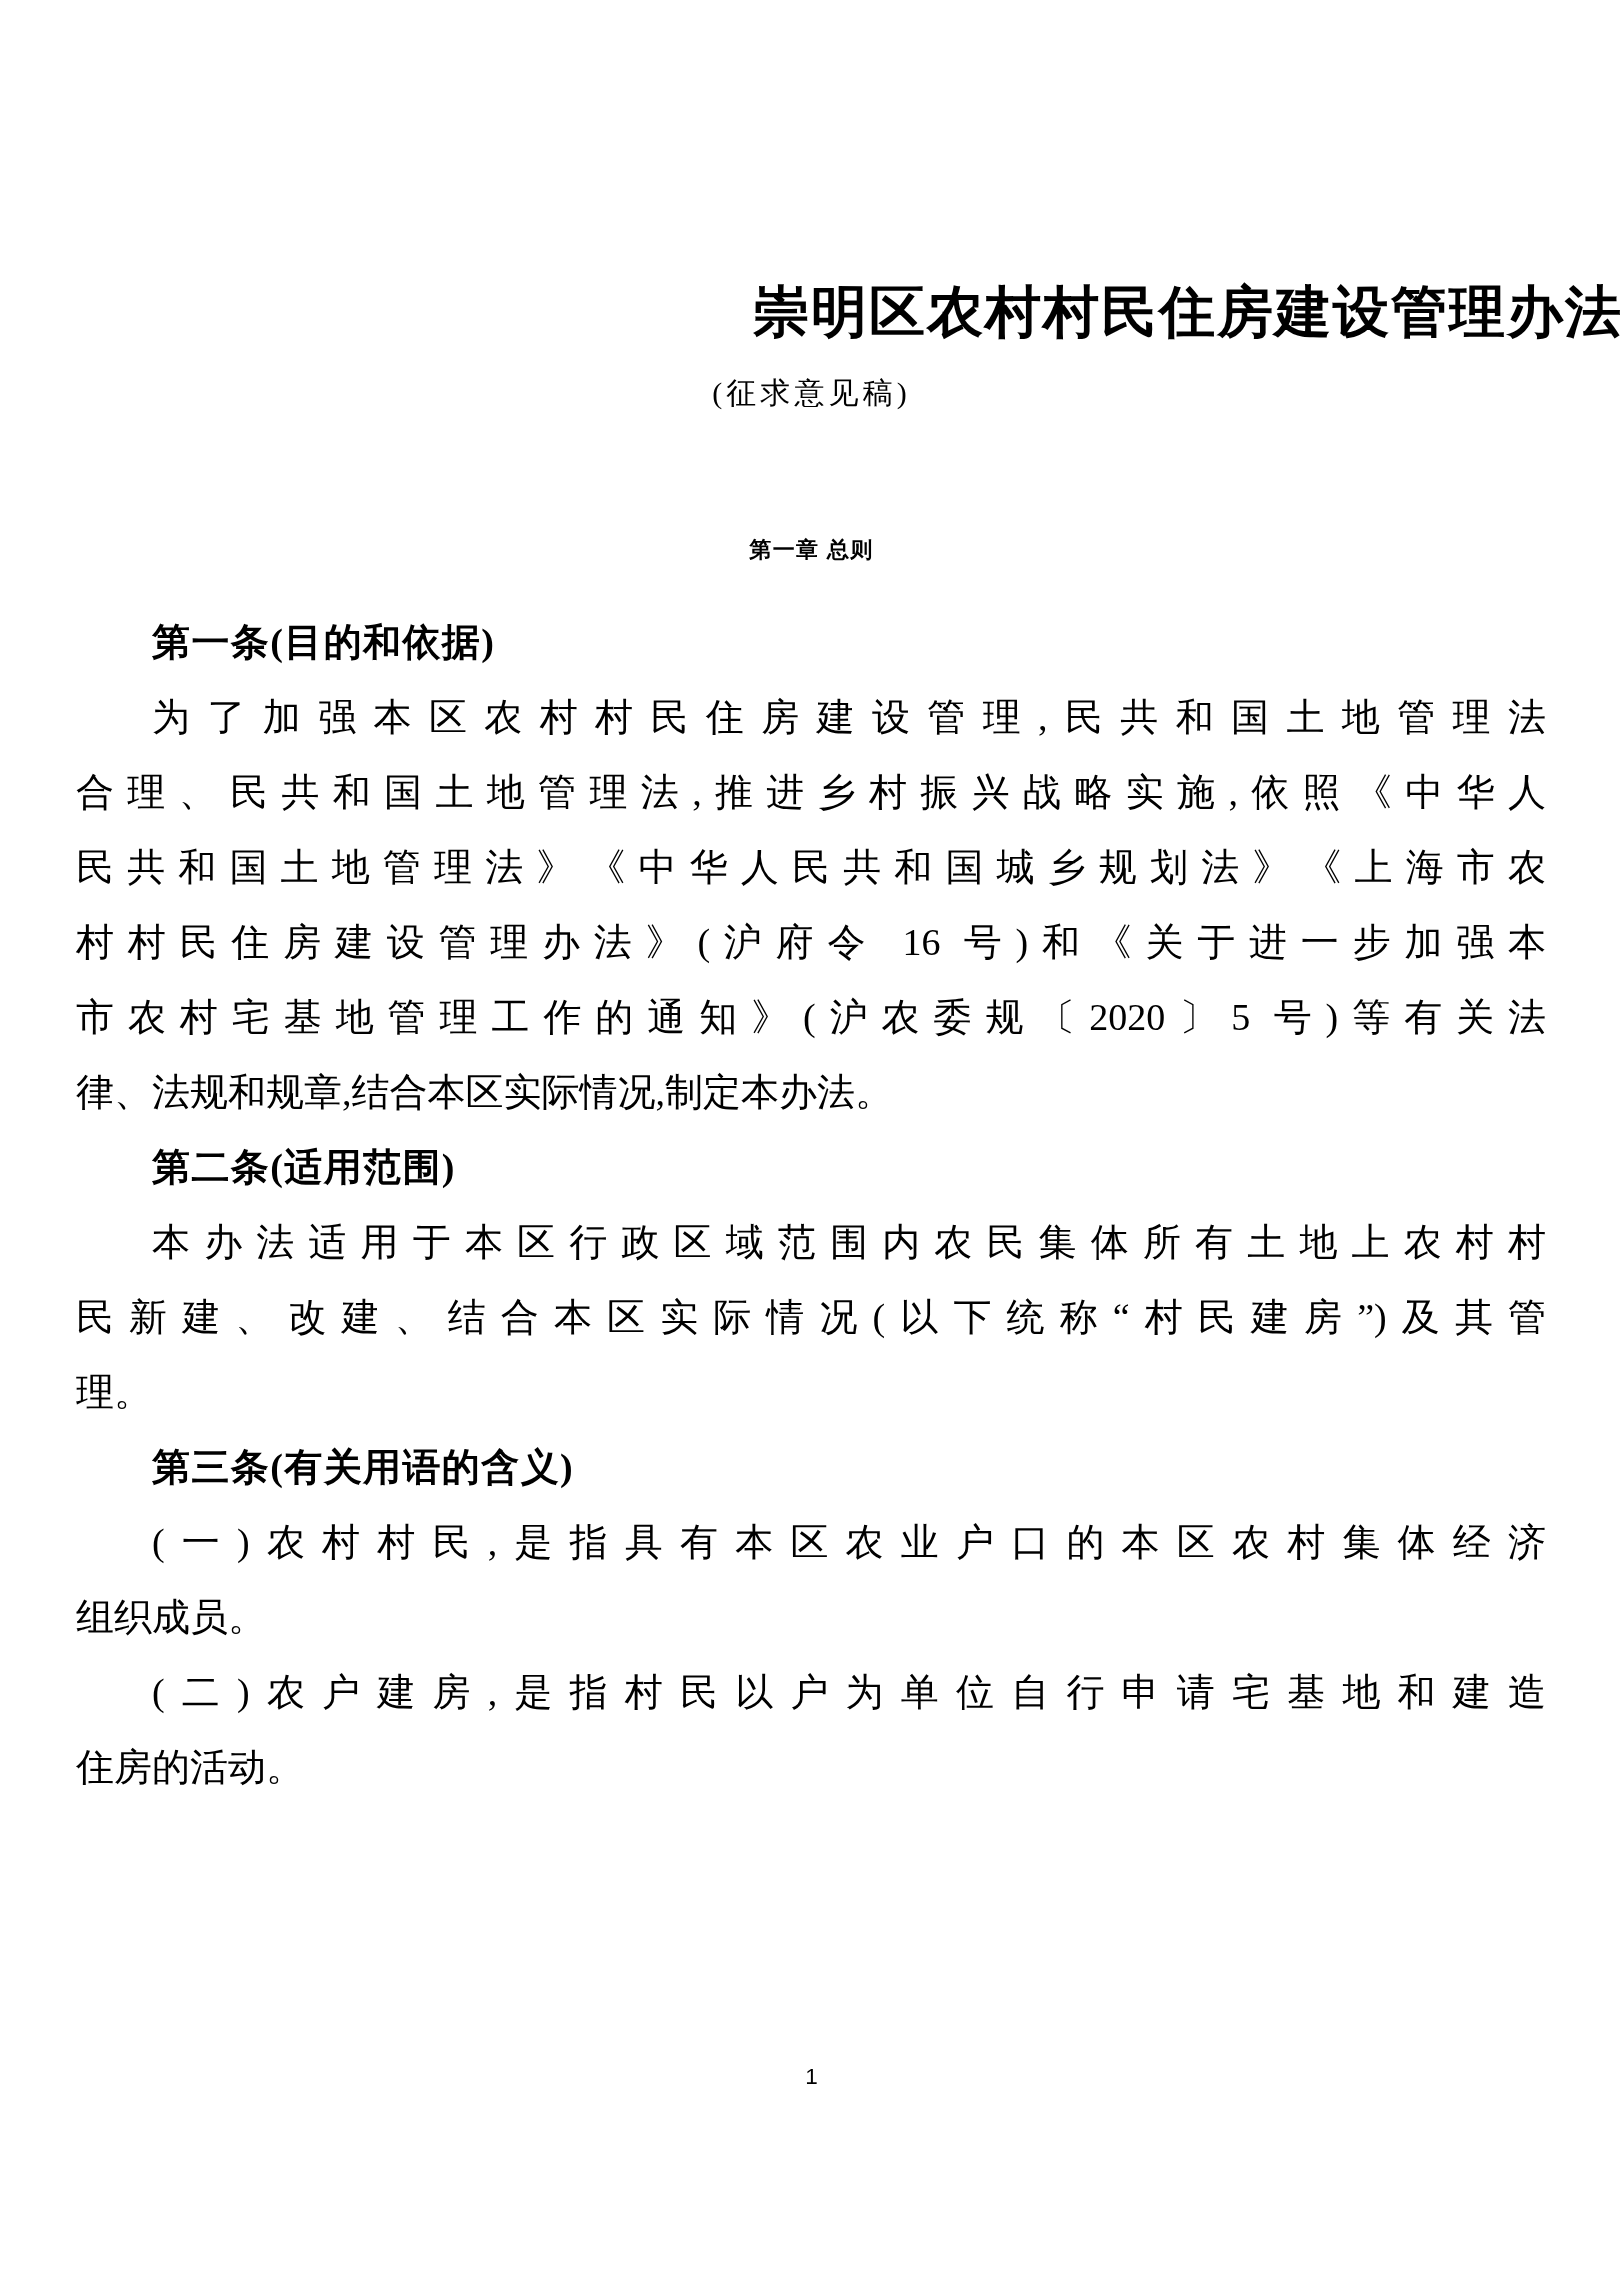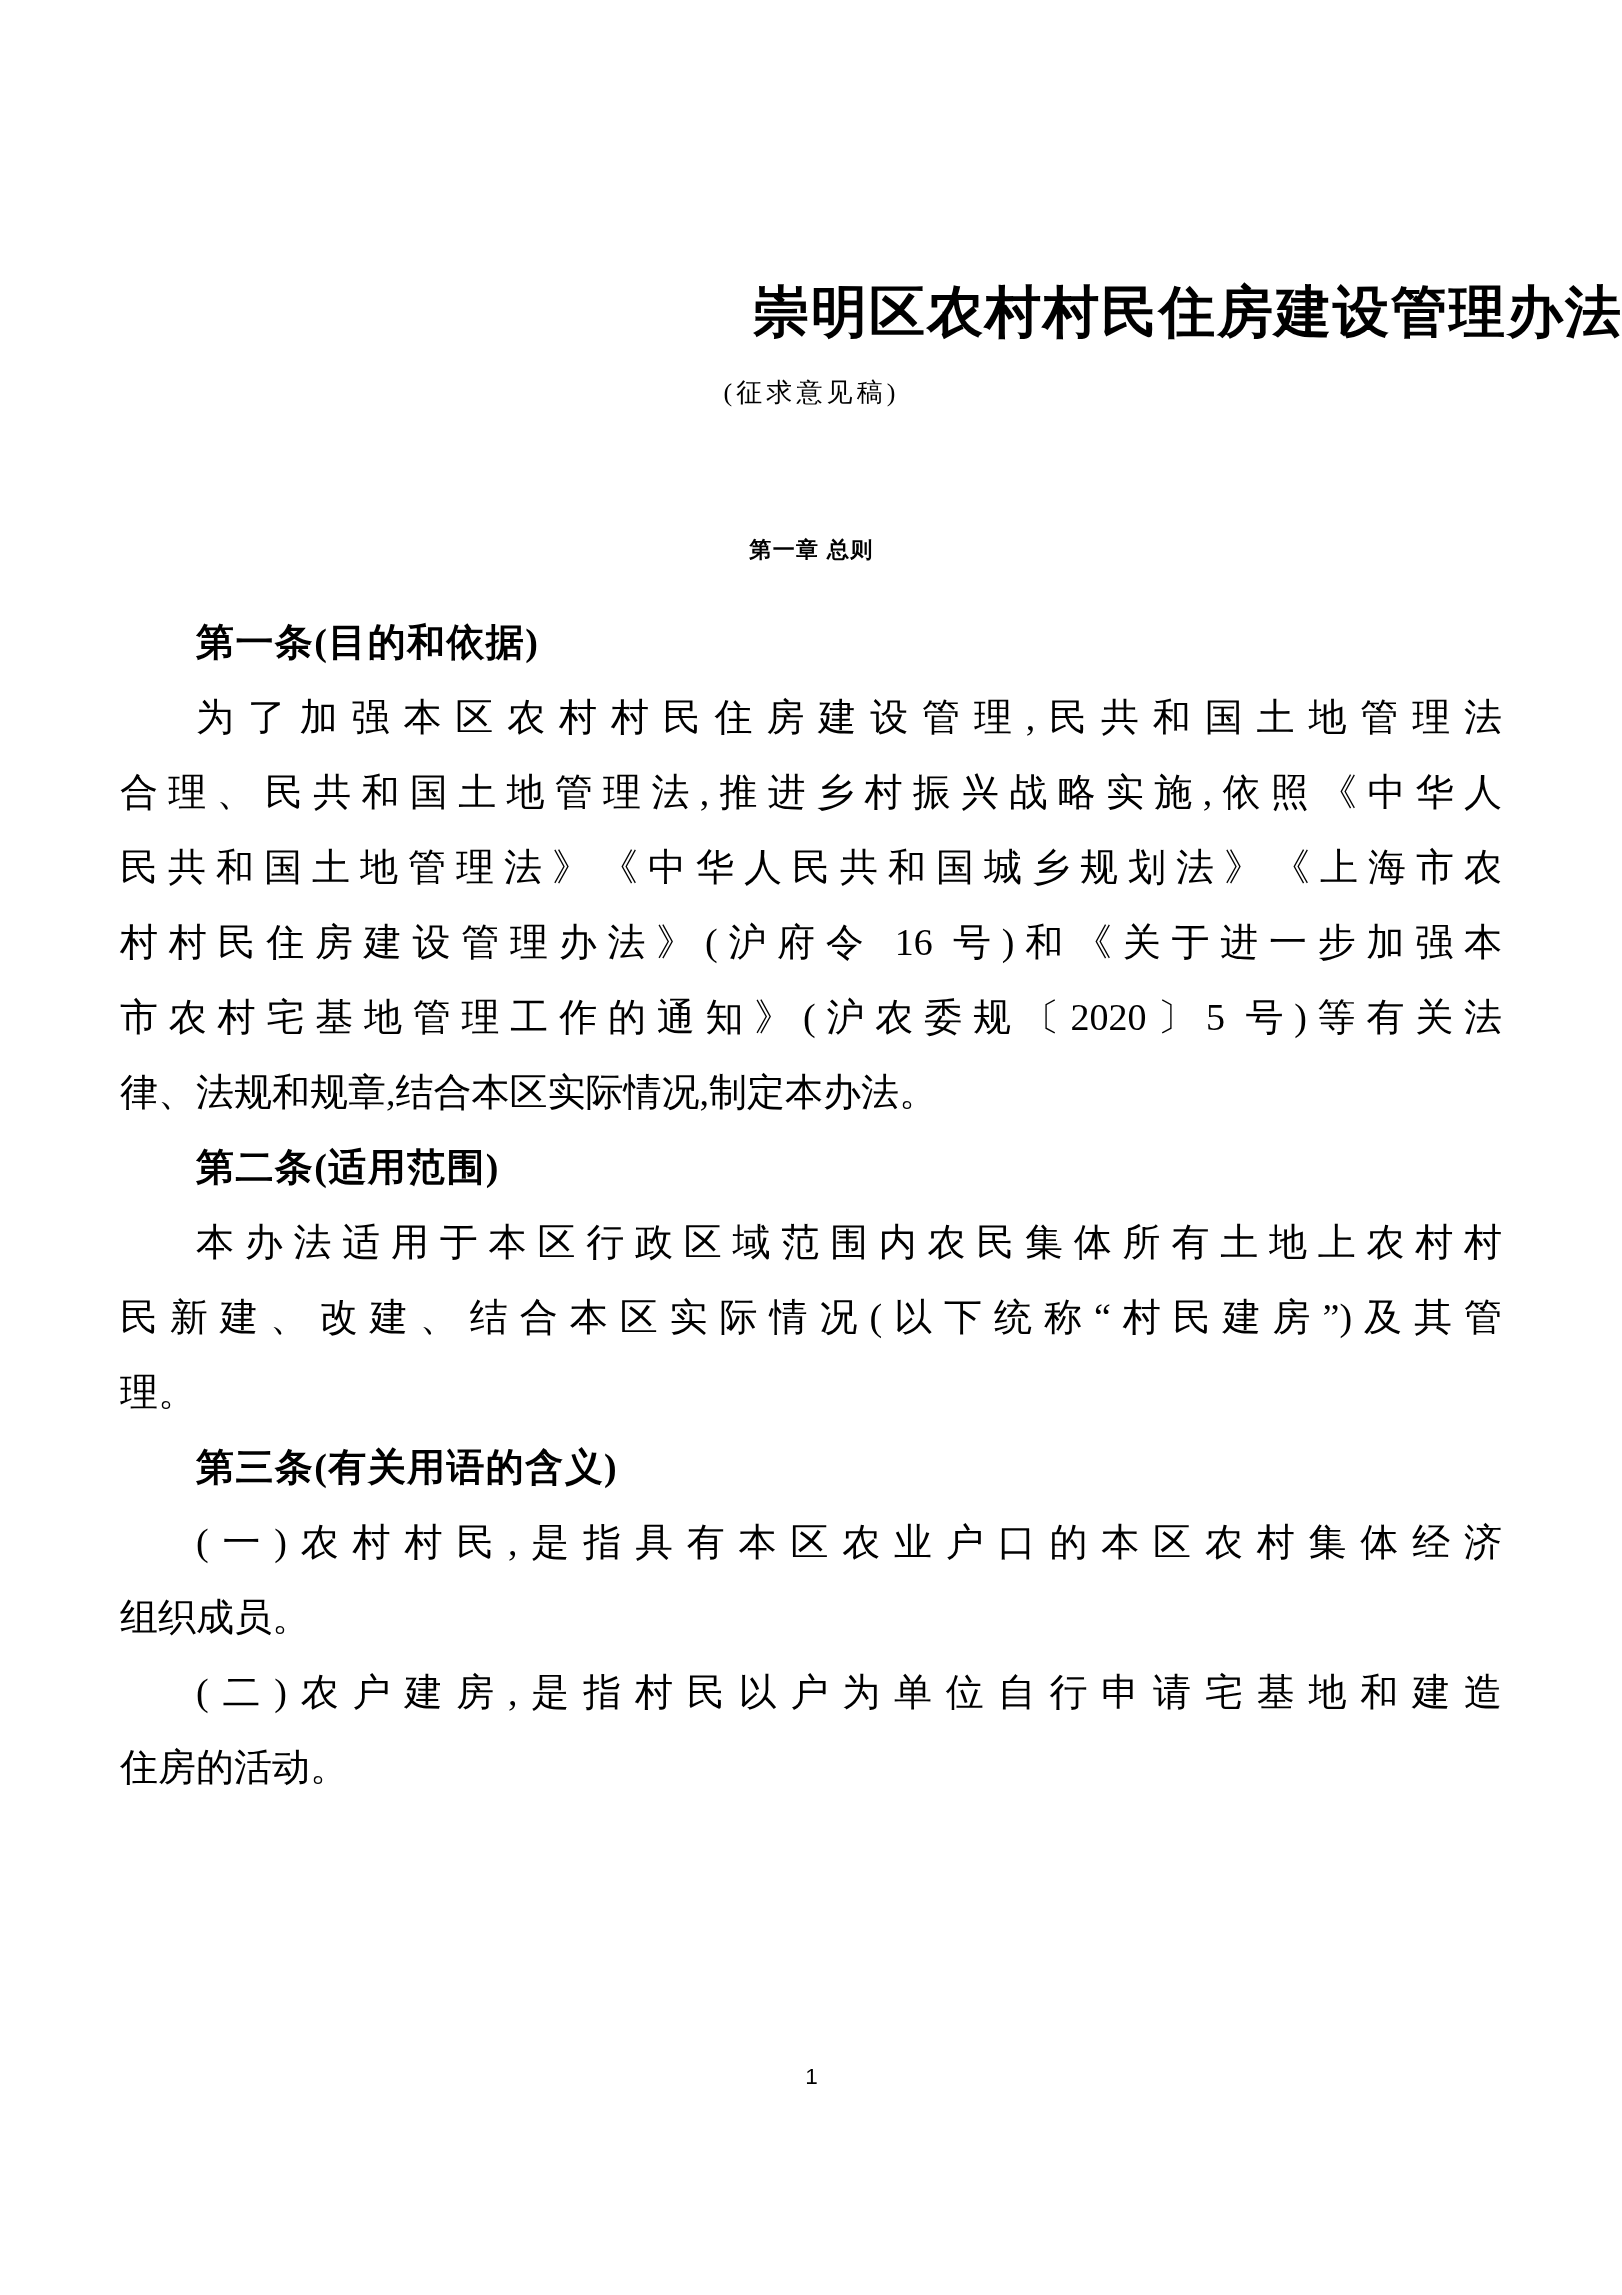--- a/index.html
+++ b/index.html
@@ -24,36 +24,36 @@
     font-size: 56px;
     line-height: 67px;
     letter-spacing: 2px;
     white-space: nowrap;
   }
   .doc-subtitle {
     margin: 27px 0 0 0;
     text-align: center;
     font-family: "Liberation Serif", "DejaVu Serif", serif;
     font-weight: 400;
-    font-size: 26px;
+    font-size: 30px;
     line-height: 39px;
     letter-spacing: 4.1px;
   }
   .chapter-heading {
     margin: 116px 0 0 0;
     text-align: center;
     font-family: "Liberation Sans", "DejaVu Sans", sans-serif;
     font-weight: 700;
     font-size: 22px;
     line-height: 44px;
     letter-spacing: 1.4px;
   }
   .body-stack {
     margin: 33px 1px 0 0;
-    padding: 0 120px;
+    padding: 0 76px;
   }
   .line {
     margin: 0;
     padding: 0;
     font-size: 38px;
     line-height: 75px;
     text-align: justify;
     text-justify: inter-character;
     text-align-last: left;
     font-family: "Liberation Serif", "DejaVu Serif", serif;

